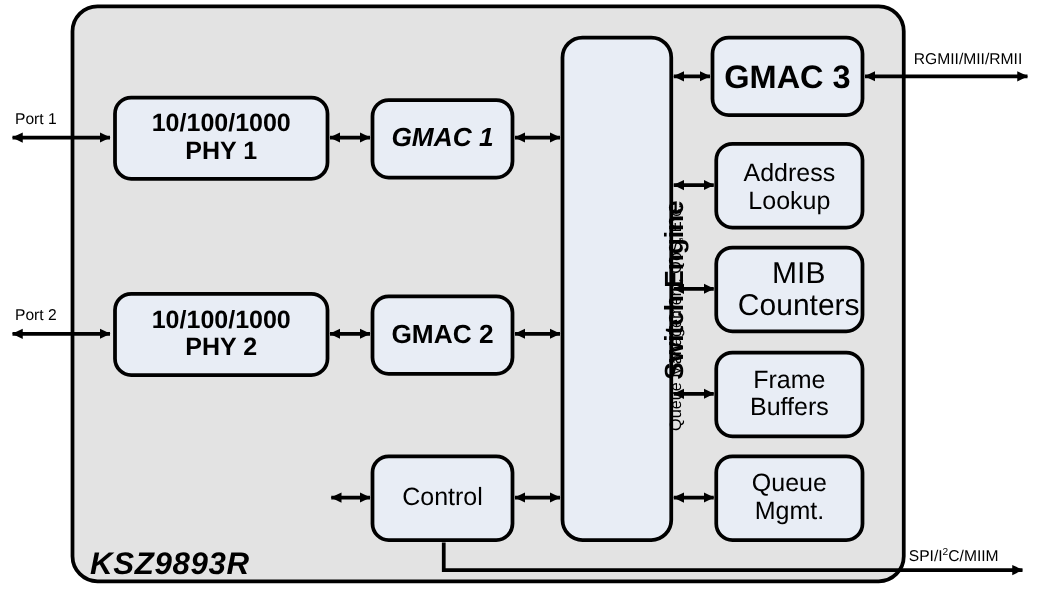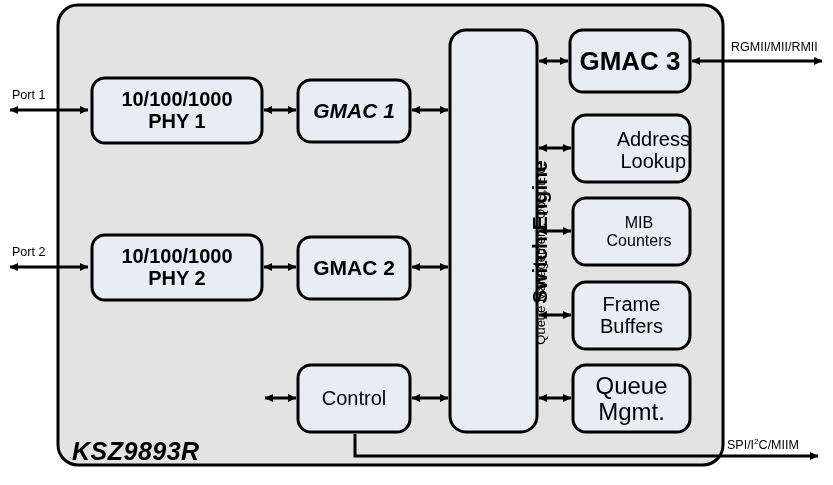--- a/index.html
+++ b/index.html
@@ -87,42 +87,42 @@
 </div>
 
 <div class="box-label b-bold" style="left:298px;top:237px;width:112px;height:62px;font-size:21px;border-radius:30px;">
   <div>GMAC 2</div>
 </div>
 
 <div class="box-label b-bold" style="left:570px;top:30px;width:120px;height:62px;font-size:26px;">
   <div>GMAC 3</div>
 </div>
 
-<div class="box-label" style="left:573px;top:115px;width:117px;height:72px;font-size:20px;justify-content:flex-end;">
+<div class="box-label" style="left:573px;top:115px;width:117px;height:72px;font-size:20px;">
   <div>
     <div>Address</div>
     <div>Lookup</div>
   </div>
 </div>
 
-<div class="box-label" style="left:571px;top:198px;width:136px;height:67px;font-size:16px;">
+<div class="box-label" style="left:571px;top:198px;width:136px;height:67px;font-size:24px;">
   <div>
     <div>MIB</div>
     <div>Counters</div>
   </div>
 </div>
 
 <div class="box-label" style="left:573px;top:282px;width:117px;height:67px;font-size:20px;">
   <div>
     <div>Frame</div>
     <div>Buffers</div>
   </div>
 </div>
 
-<div class="box-label" style="left:573px;top:365px;width:117px;height:67px;font-size:24px;">
+<div class="box-label" style="left:573px;top:365px;width:117px;height:67px;font-size:20px;">
   <div>
     <div>Queue</div>
     <div>Mgmt.</div>
   </div>
 </div>
 
 <div class="box-label" style="left:294px;top:365px;width:120px;height:67px;font-size:20px;">
   <div>
     <div>Control</div>
   </div>

